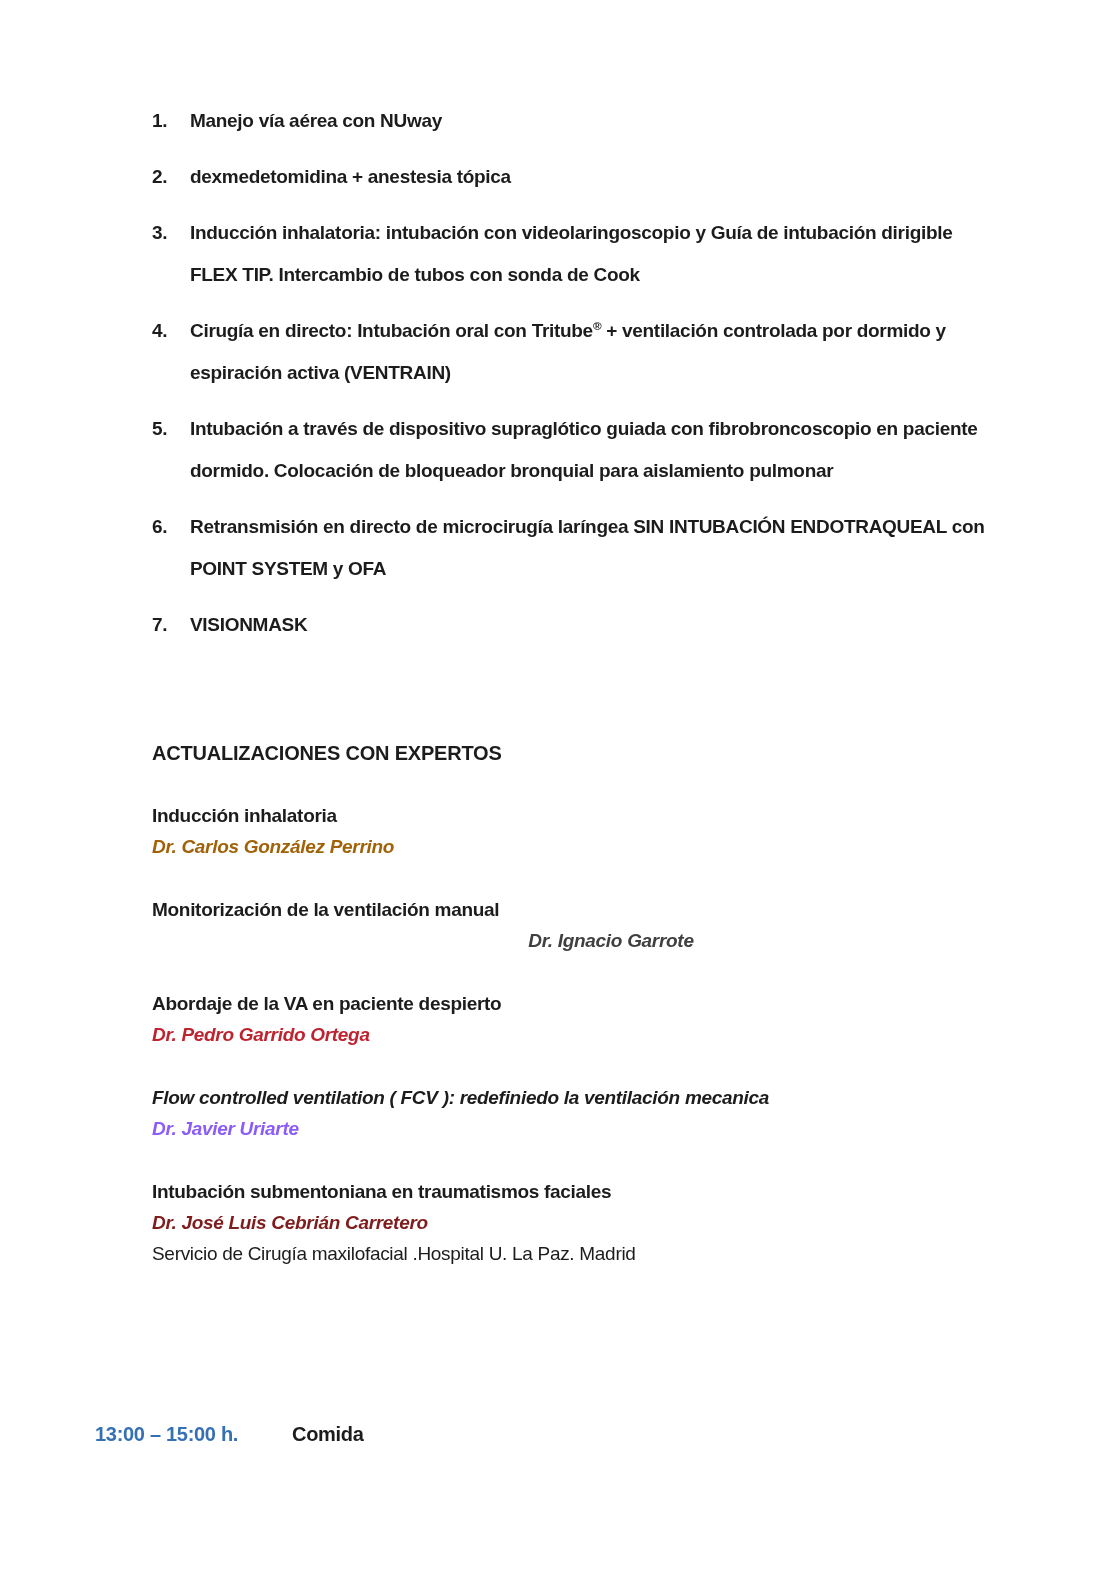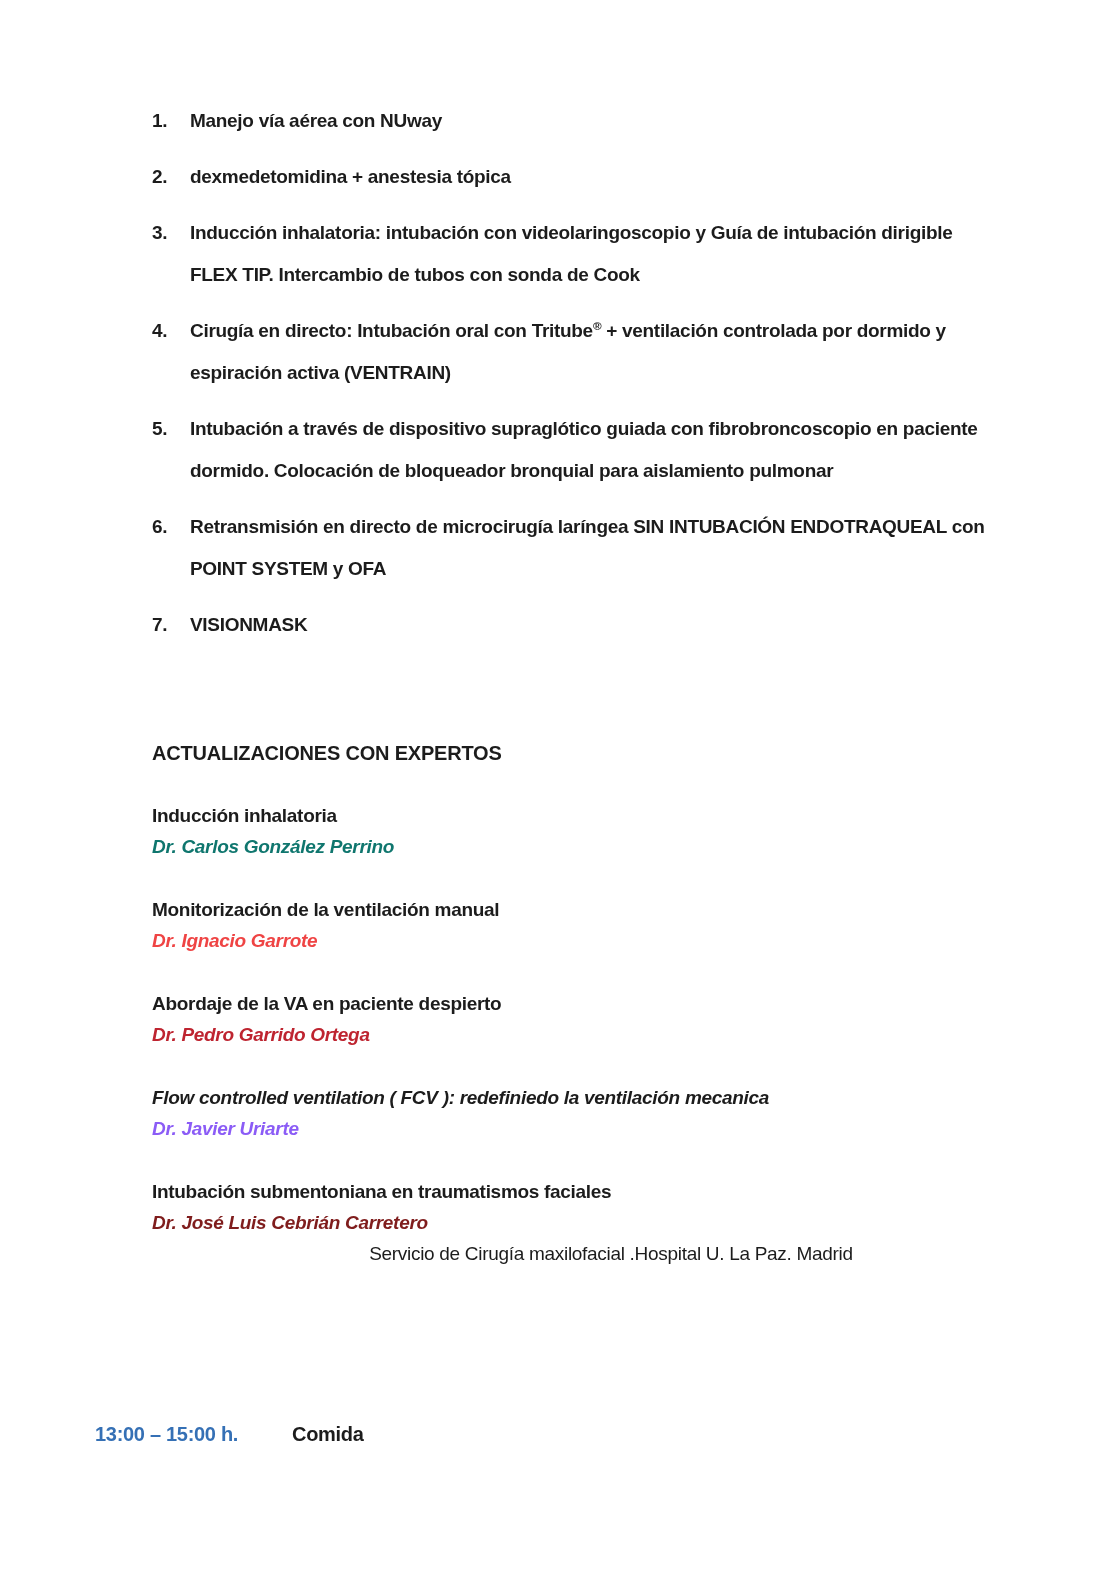--- a/index.html
+++ b/index.html
@@ -50,21 +50,21 @@
     line-height:31px;
     letter-spacing:-0.3px;
     white-space:nowrap;
   }
   .topic { font-weight:700; }
   .topic.italic { font-style:italic; }
   .speaker {
     font-weight:700;
     font-style:italic;
   }
-  .affiliation { font-weight:400;text-align:center; }
+  .affiliation { font-weight:400; }
   
   .lunch {
     position:absolute;
     top:1383px;
     left:95px;
     font-size:20px;
     font-weight:700;
     line-height:30px;
     letter-spacing:-0.3px;
     white-space:nowrap;
@@ -131,26 +131,26 @@
           <div>VISIONMASK</div>
         </div>
       </div>
 
     </div>
 
     <div class="section-heading">ACTUALIZACIONES CON EXPERTOS</div>
 
     <div class="entry">
       <div class="topic">Inducción inhalatoria</div>
-      <div class="speaker" style="color: #0f766e;">Dr. Carlos González Perrino</div>
+      <div class="speaker" style="color: #a16207;">Dr. Carlos González Perrino</div>
     </div>
 
     <div class="entry">
       <div class="topic">Monitorización de la ventilación manual</div>
-      <div class="speaker" style="color: #ef4444;">Dr. Ignacio Garrote</div>
+      <div class="speaker" style="color: #404040; text-align: center;">Dr. Ignacio Garrote</div>
     </div>
 
     <div class="entry">
       <div class="topic">Abordaje de la VA en paciente despierto</div>
       <div class="speaker" style="color: rgb(190, 36, 48);">Dr. Pedro Garrido Ortega</div>
     </div>
 
     <div class="entry">
       <div class="topic italic">Flow controlled ventilation ( FCV ): redefiniedo la ventilación mecanica</div>
       <div class="speaker" style="color: #8b5cf6;">Dr. Javier Uriarte</div>

